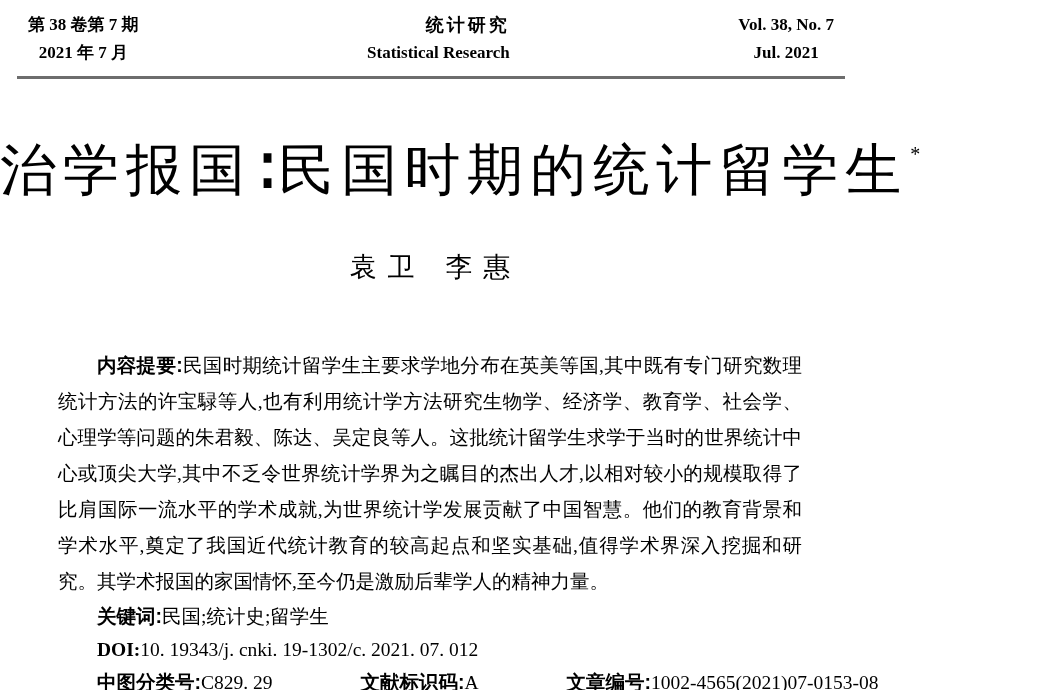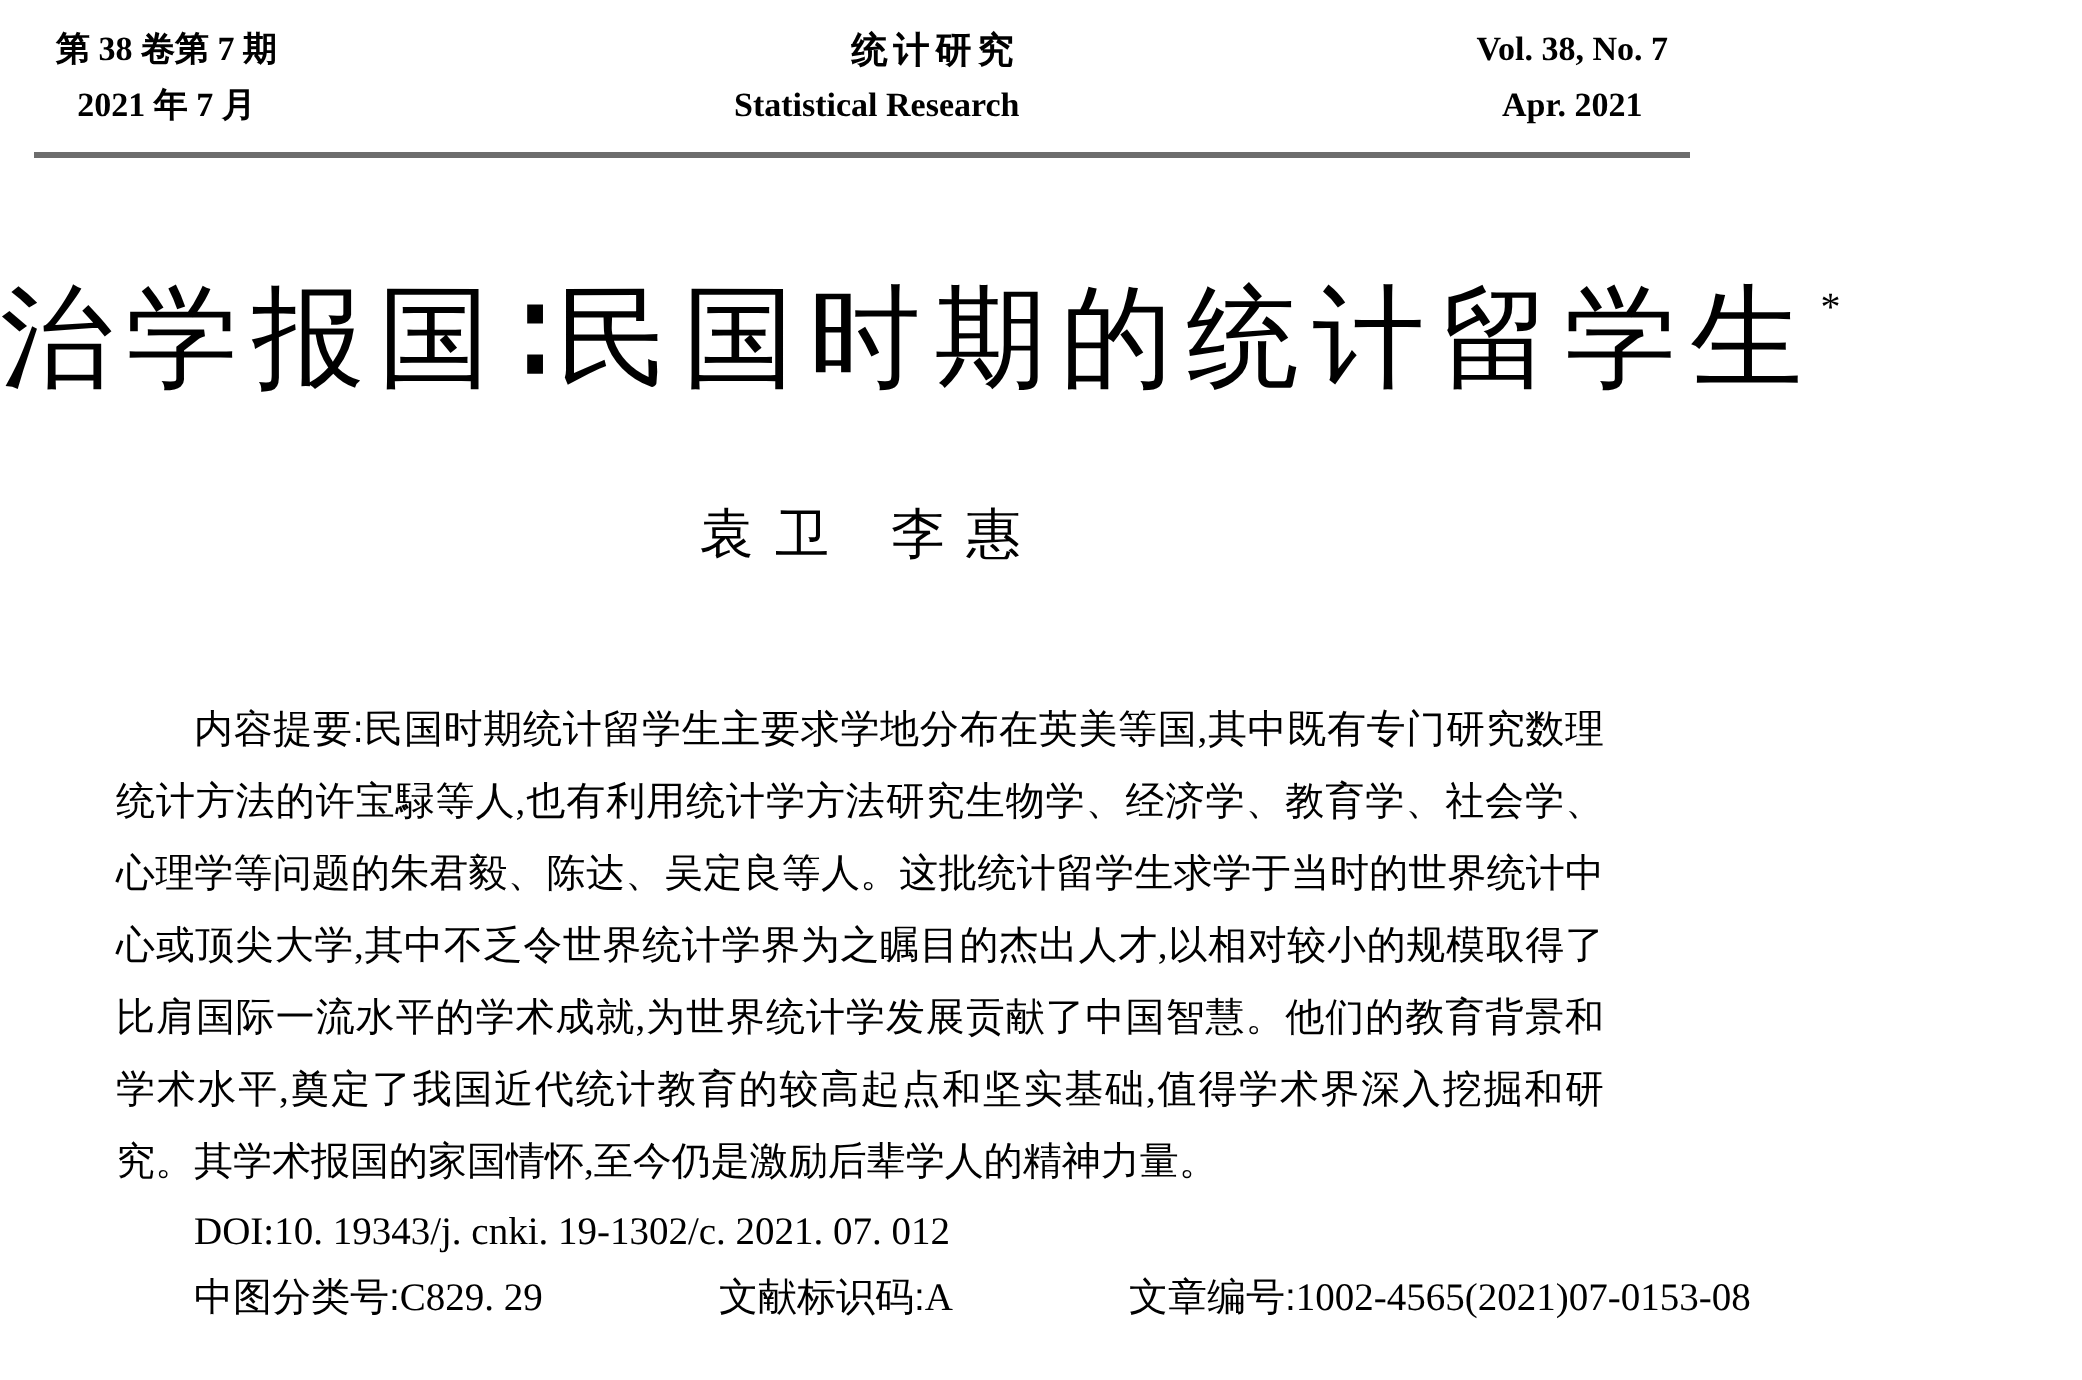--- a/index.html
+++ b/index.html
@@ -69,55 +69,56 @@
     text-align: justify;
     line-height: 36px;
     text-indent: 39px;
   }
   .meta {
     margin: 0;
     line-height: 33px;
     text-indent: 39px;
     white-space: nowrap;
   }
-  .lab { font-weight: normal; }
+  .lab { font-weight: bold; }
   .hei { font-family: "Liberation Sans", "DejaVu Sans", sans-serif; }
   .clc-seg { margin-right: 88px; }
   .clc-seg:last-child { margin-right: 0; }
 </style>
 </head>
 <body>
 
 <div class="page">
 
   <header class="masthead">
     <div class="mh-left">
       <div>第 38 卷第 7 期</div>
       <div>2021 年 7 月</div>
     </div>
     <div class="mh-center">
       <div class="jt-cn">统计研究</div>
       <div class="jt-en">Statistical Research</div>
     </div>
     <div class="mh-right">
       <div>Vol. 38, No. 7</div>
-      <div>Apr. 2021</div>
+      <div>Jul. 2021</div>
     </div>
   </header>
 
   <div class="rule"></div>
 
   <h1 class="title"><span>治学报国∶民国时期的统计留学生</span><sup>*</sup></h1>
 
   <div class="authors">袁 卫　李 惠</div>
 
   <section class="front-matter">
 
     <p class="abstract"><span class="lab hei">内容提要:</span><span>民国时期统计留学生主要求学地分布在英美等国,其中既有专门研究数理统计方法的许宝騄等人,也有利用统计学方法研究生物学、经济学、教育学、社会学、心理学等问题的朱君毅、陈达、吴定良等人。这批统计留学生求学于当时的世界统计中心或顶尖大学,其中不乏令世界统计学界为之瞩目的杰出人才,以相对较小的规模取得了比肩国际一流水平的学术成就,为世界统计学发展贡献了中国智慧。他们的教育背景和学术水平,奠定了我国近代统计教育的较高起点和坚实基础,值得学术界深入挖掘和研究。其学术报国的家国情怀,至今仍是激励后辈学人的精神力量。</span></p>
 
+    <p class="meta"><span class="lab hei">关键词:</span><span>民国;统计史;留学生</span></p>
 
     <p class="meta"><span class="lab">DOI:</span><span>10. 19343/j. cnki. 19-1302/c. 2021. 07. 012</span></p>
 
     <p class="meta"><span class="clc-seg"><span class="lab hei">中图分类号:</span><span>C829. 29</span></span><span class="clc-seg"><span class="lab hei">文献标识码:</span><span>A</span></span><span class="clc-seg"><span class="lab hei">文章编号:</span><span>1002-4565(2021)07-0153-08</span></span></p>
 
   </section>
 
 </div>
 
 </body></html>

